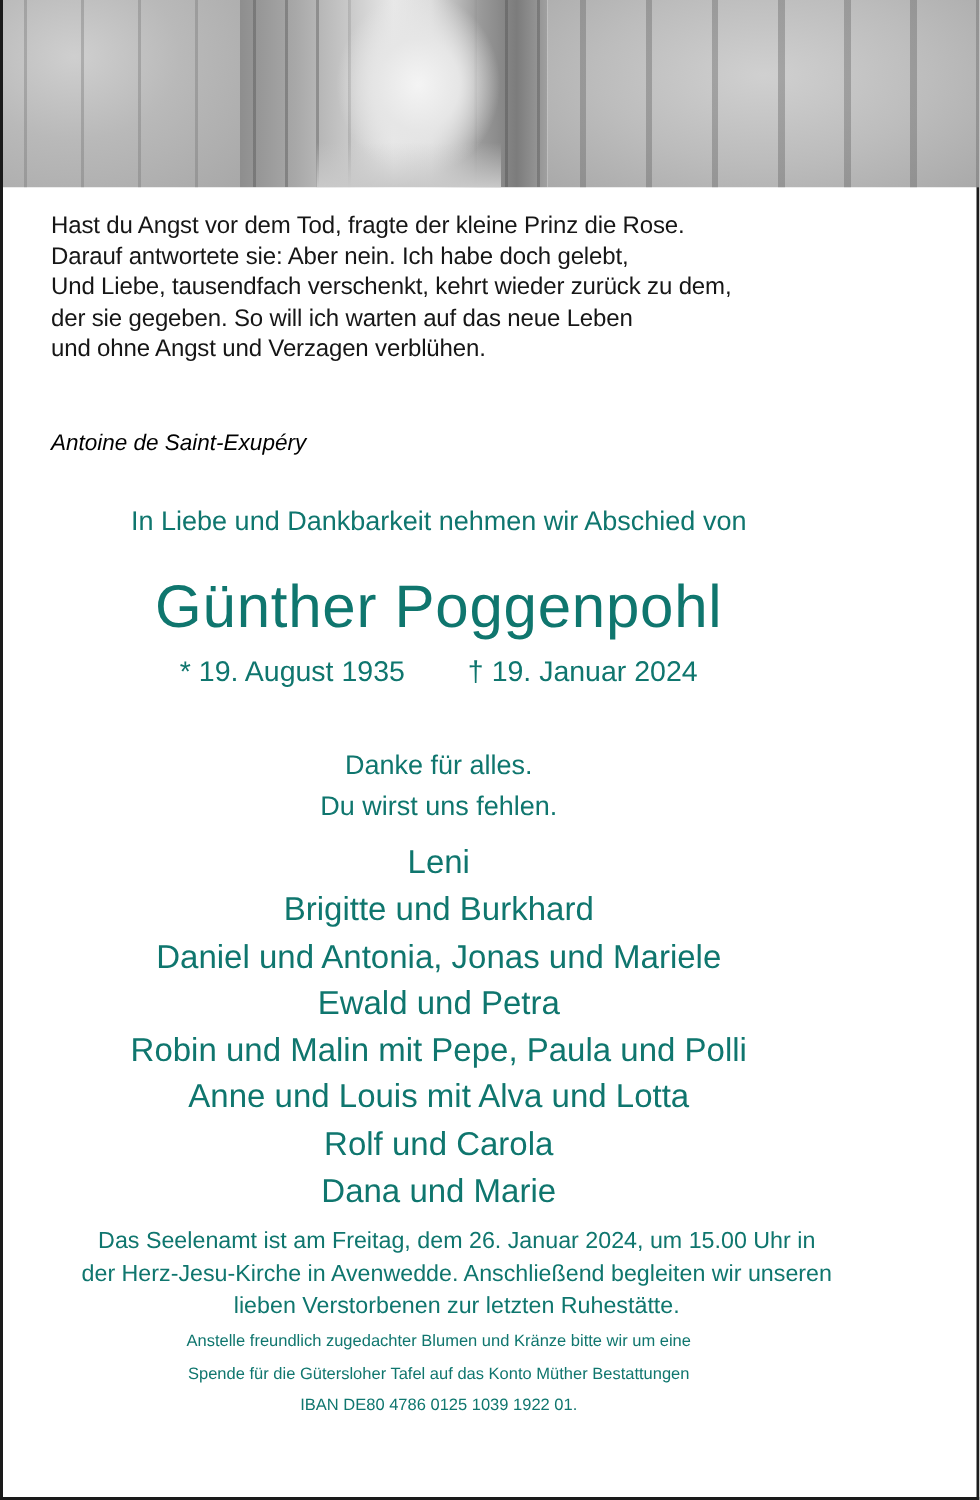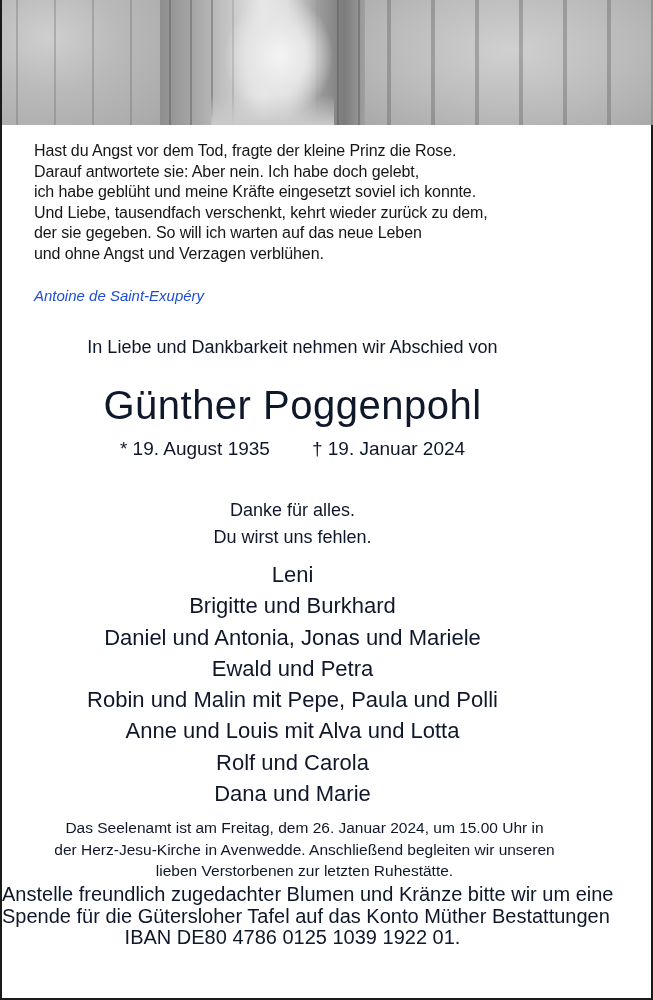--- a/index.html
+++ b/index.html
@@ -49,52 +49,51 @@
 
     .content { position: absolute; left: 0; top: 125px; width: 651px; }
     .poem {
       position: absolute; left: 32px; top: 16px;
       font-size: 16px; line-height: 20.5px; color: #161616;
       letter-spacing: -0.1px;
     }
     .poem-line { display: block; white-space: nowrap; }
     .poem-author {
       position: absolute; left: 32px; top: 162px;
-      font-style: italic; font-size: 15px; color: #1d4ed8;
+      font-style: italic; font-size: 15px; color: #000000;
     }
-    .center { position: absolute; left: 0; width: 581px; text-align: center; color: #0f172a; }
+    .center { position: absolute; left: 0; width: 581px; text-align: center; color: #0f766e; }
     .intro { top: 212px; font-size: 18px; }
     .name { top: 258px; font-size: 40px; letter-spacing: 0.5px; }
     .dates { top: 313px; font-size: 19px; }
     .dates span { display: inline-block; text-align: right; }
     .dates .gap { width: 42px; }
     .thanks { top: 372px; font-size: 18px; line-height: 27px; }
     .family { top: 434px; font-size: 22px; line-height: 31.3px; text-align: center; }
     .family-line { display: block; white-space: nowrap; }
     .service { top: 692px; font-size: 15.5px; line-height: 21.5px; margin-left: 12px; }
-    .donation { top: 759px; font-size: 20px; line-height: 21.5px; }
+    .donation { top: 759px; font-size: 11px; line-height: 21.5px; }
     .line { display: block; white-space: nowrap; }
   </style>
 </head>
 <body>
 
 <div class="ad">
 
   <div class="banner">
     <div class="panel left"></div>
     <div class="panel mid"></div>
     <div class="panel right"></div>
   </div>
 
   <div class="content">
 
     <div class="poem">
       <span class="poem-line">Hast du Angst vor dem Tod, fragte der kleine Prinz die Rose.</span>
       <span class="poem-line">Darauf antwortete sie: Aber nein. Ich habe doch gelebt,</span>
-      <span class="poem-line">ich habe geblüht und meine Kräfte eingesetzt soviel ich konnte.</span>
       <span class="poem-line">Und Liebe, tausendfach verschenkt, kehrt wieder zurück zu dem,</span>
       <span class="poem-line">der sie gegeben. So will ich warten auf das neue Leben</span>
       <span class="poem-line">und ohne Angst und Verzagen verblühen.</span>
     </div>
     <div class="poem-author">Antoine de Saint-Exupéry</div>
 
     <div class="center intro">In Liebe und Dankbarkeit nehmen wir Abschied von</div>
     <div class="center name">Günther Poggenpohl</div>
     <div class="center dates">
       <span>* 19. August 1935</span><span class="gap"></span><span>† 19. Januar 2024</span>

